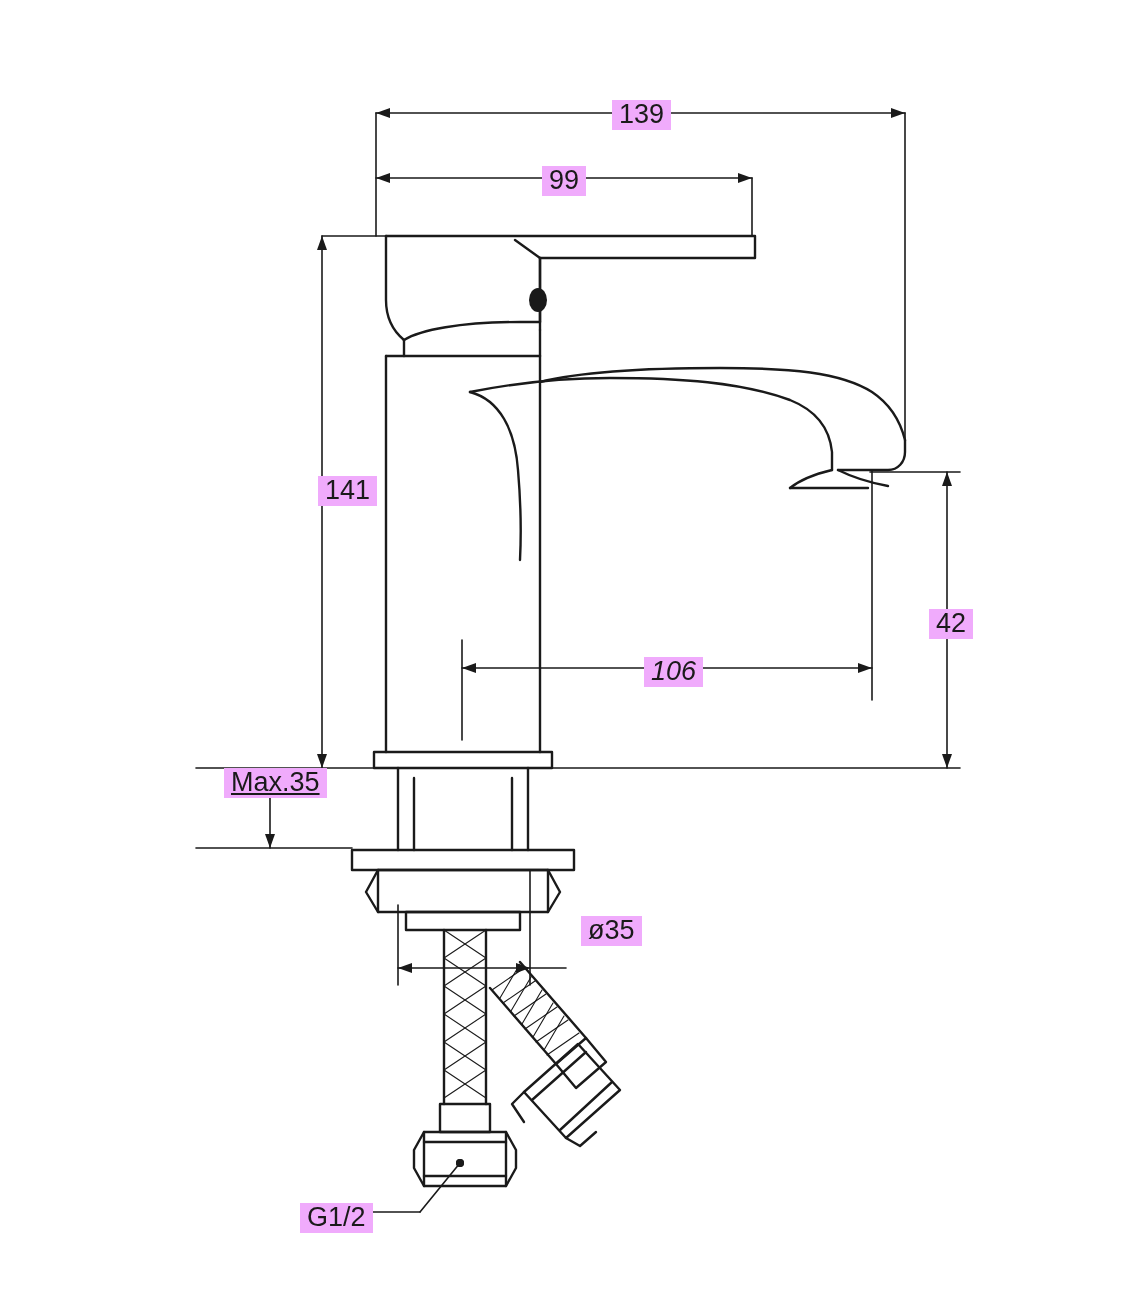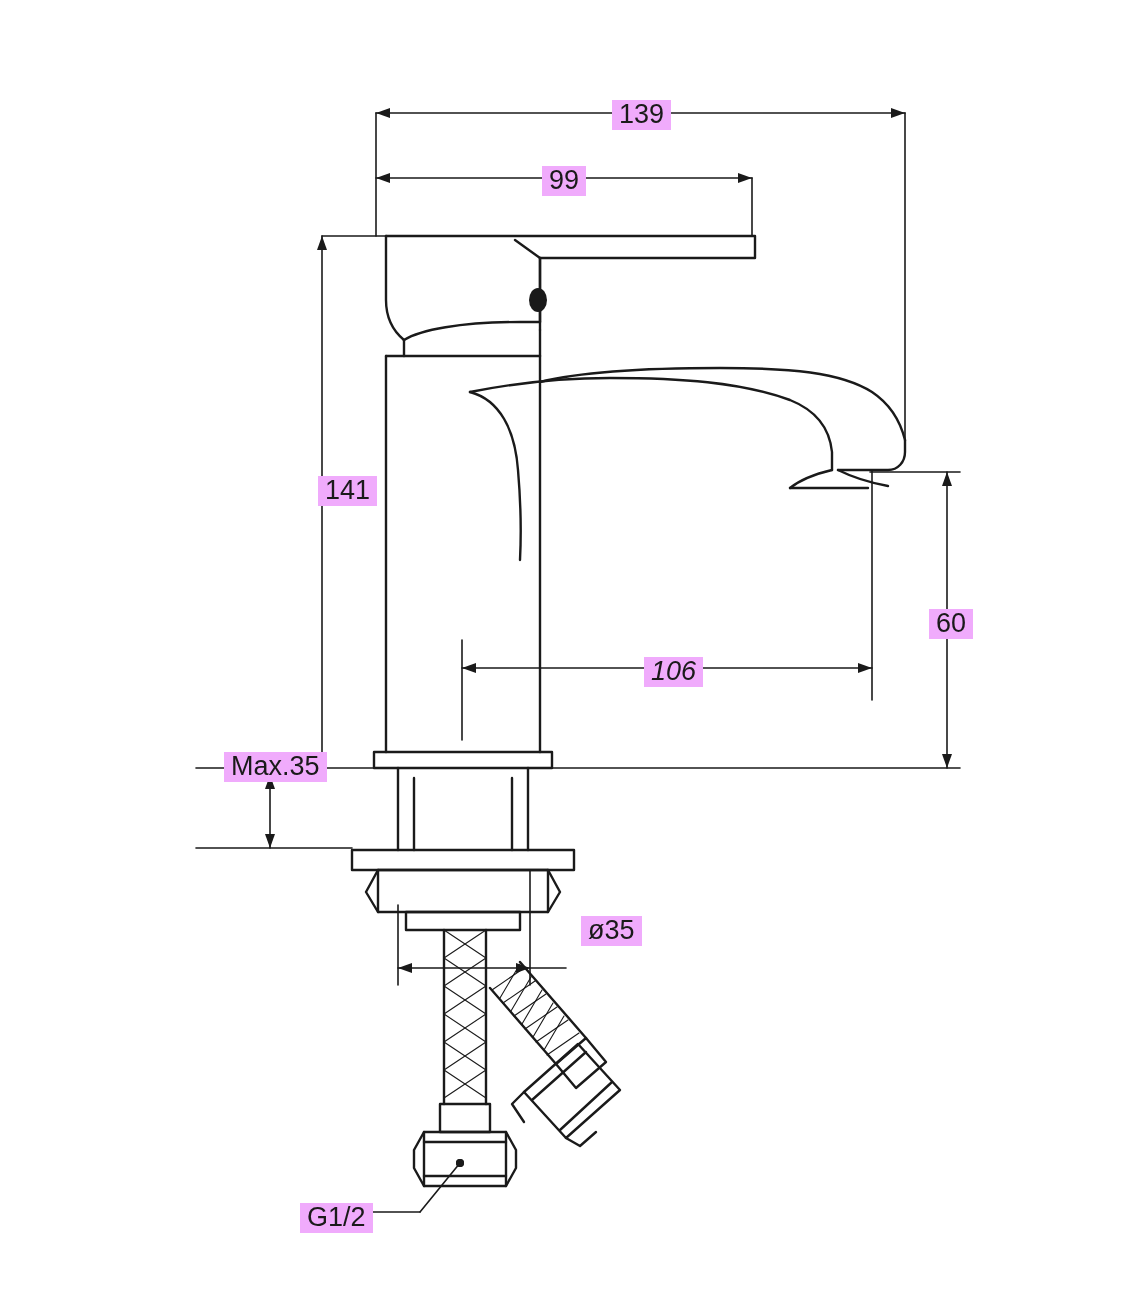--- a/index.html
+++ b/index.html
@@ -160,19 +160,19 @@
         <path d="M524,1092 L512,1104 L524,1122"></path>
         <path d="M566,1138 L580,1146 L596,1132"></path>
       </g>
 
     </g>
   </svg>
 
   <div class="dim-label" style="left:612px; top:100px;">139</div>
   <div class="dim-label" style="left:542px; top:166px;">99</div>
   <div class="dim-label" style="left:306px; top:476px;margin-left:12px;">141</div>
-  <div class="dim-label" style="left:929px; top:609px;">60</div>
+  <div class="dim-label" style="left:929px; top:609px;">42</div>
   <div class="dim-label" style="left:644px; top:657px;font-style:italic;">106</div>
-  <div class="dim-label" style="left:224px; top:752px;">Max.35</div>
+  <div class="dim-label" style="left:224px; top:768px;text-decoration:underline;">Max.35</div>
   <div class="dim-label" style="left:581px; top:916px;">ø35</div>
   <div class="dim-label" style="left:300px; top:1203px;">G1/2</div>
 
 </div>
 
 </body></html>

